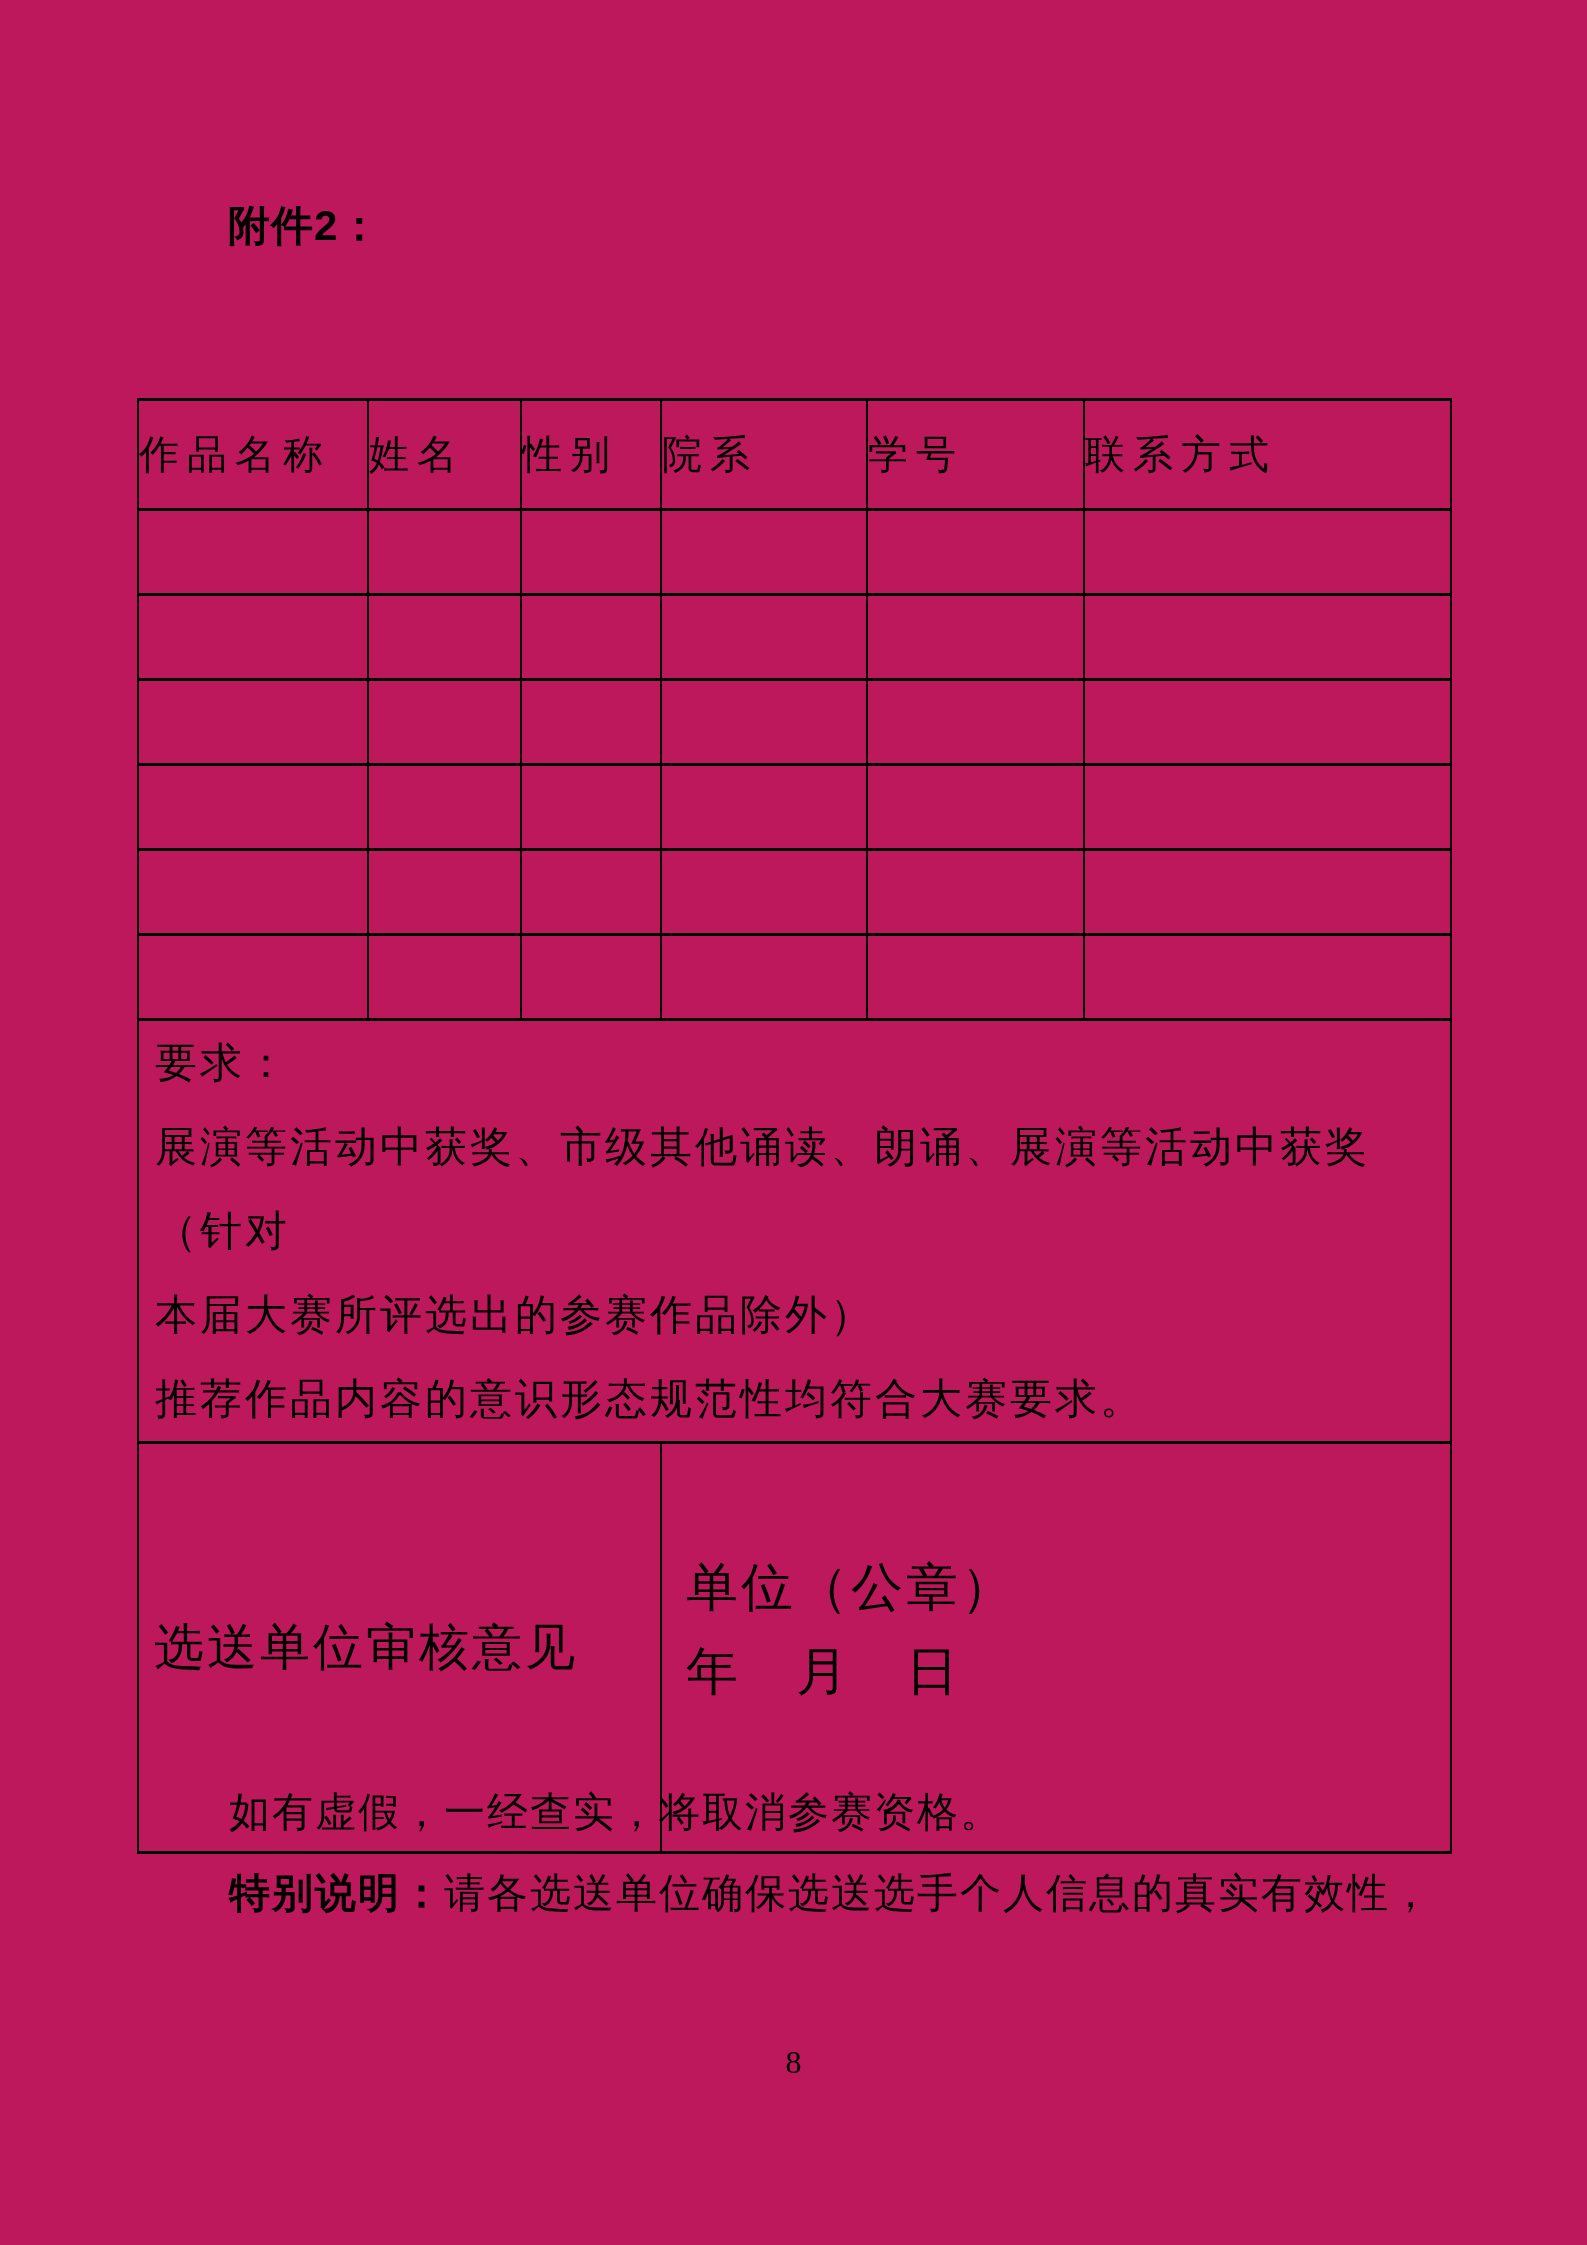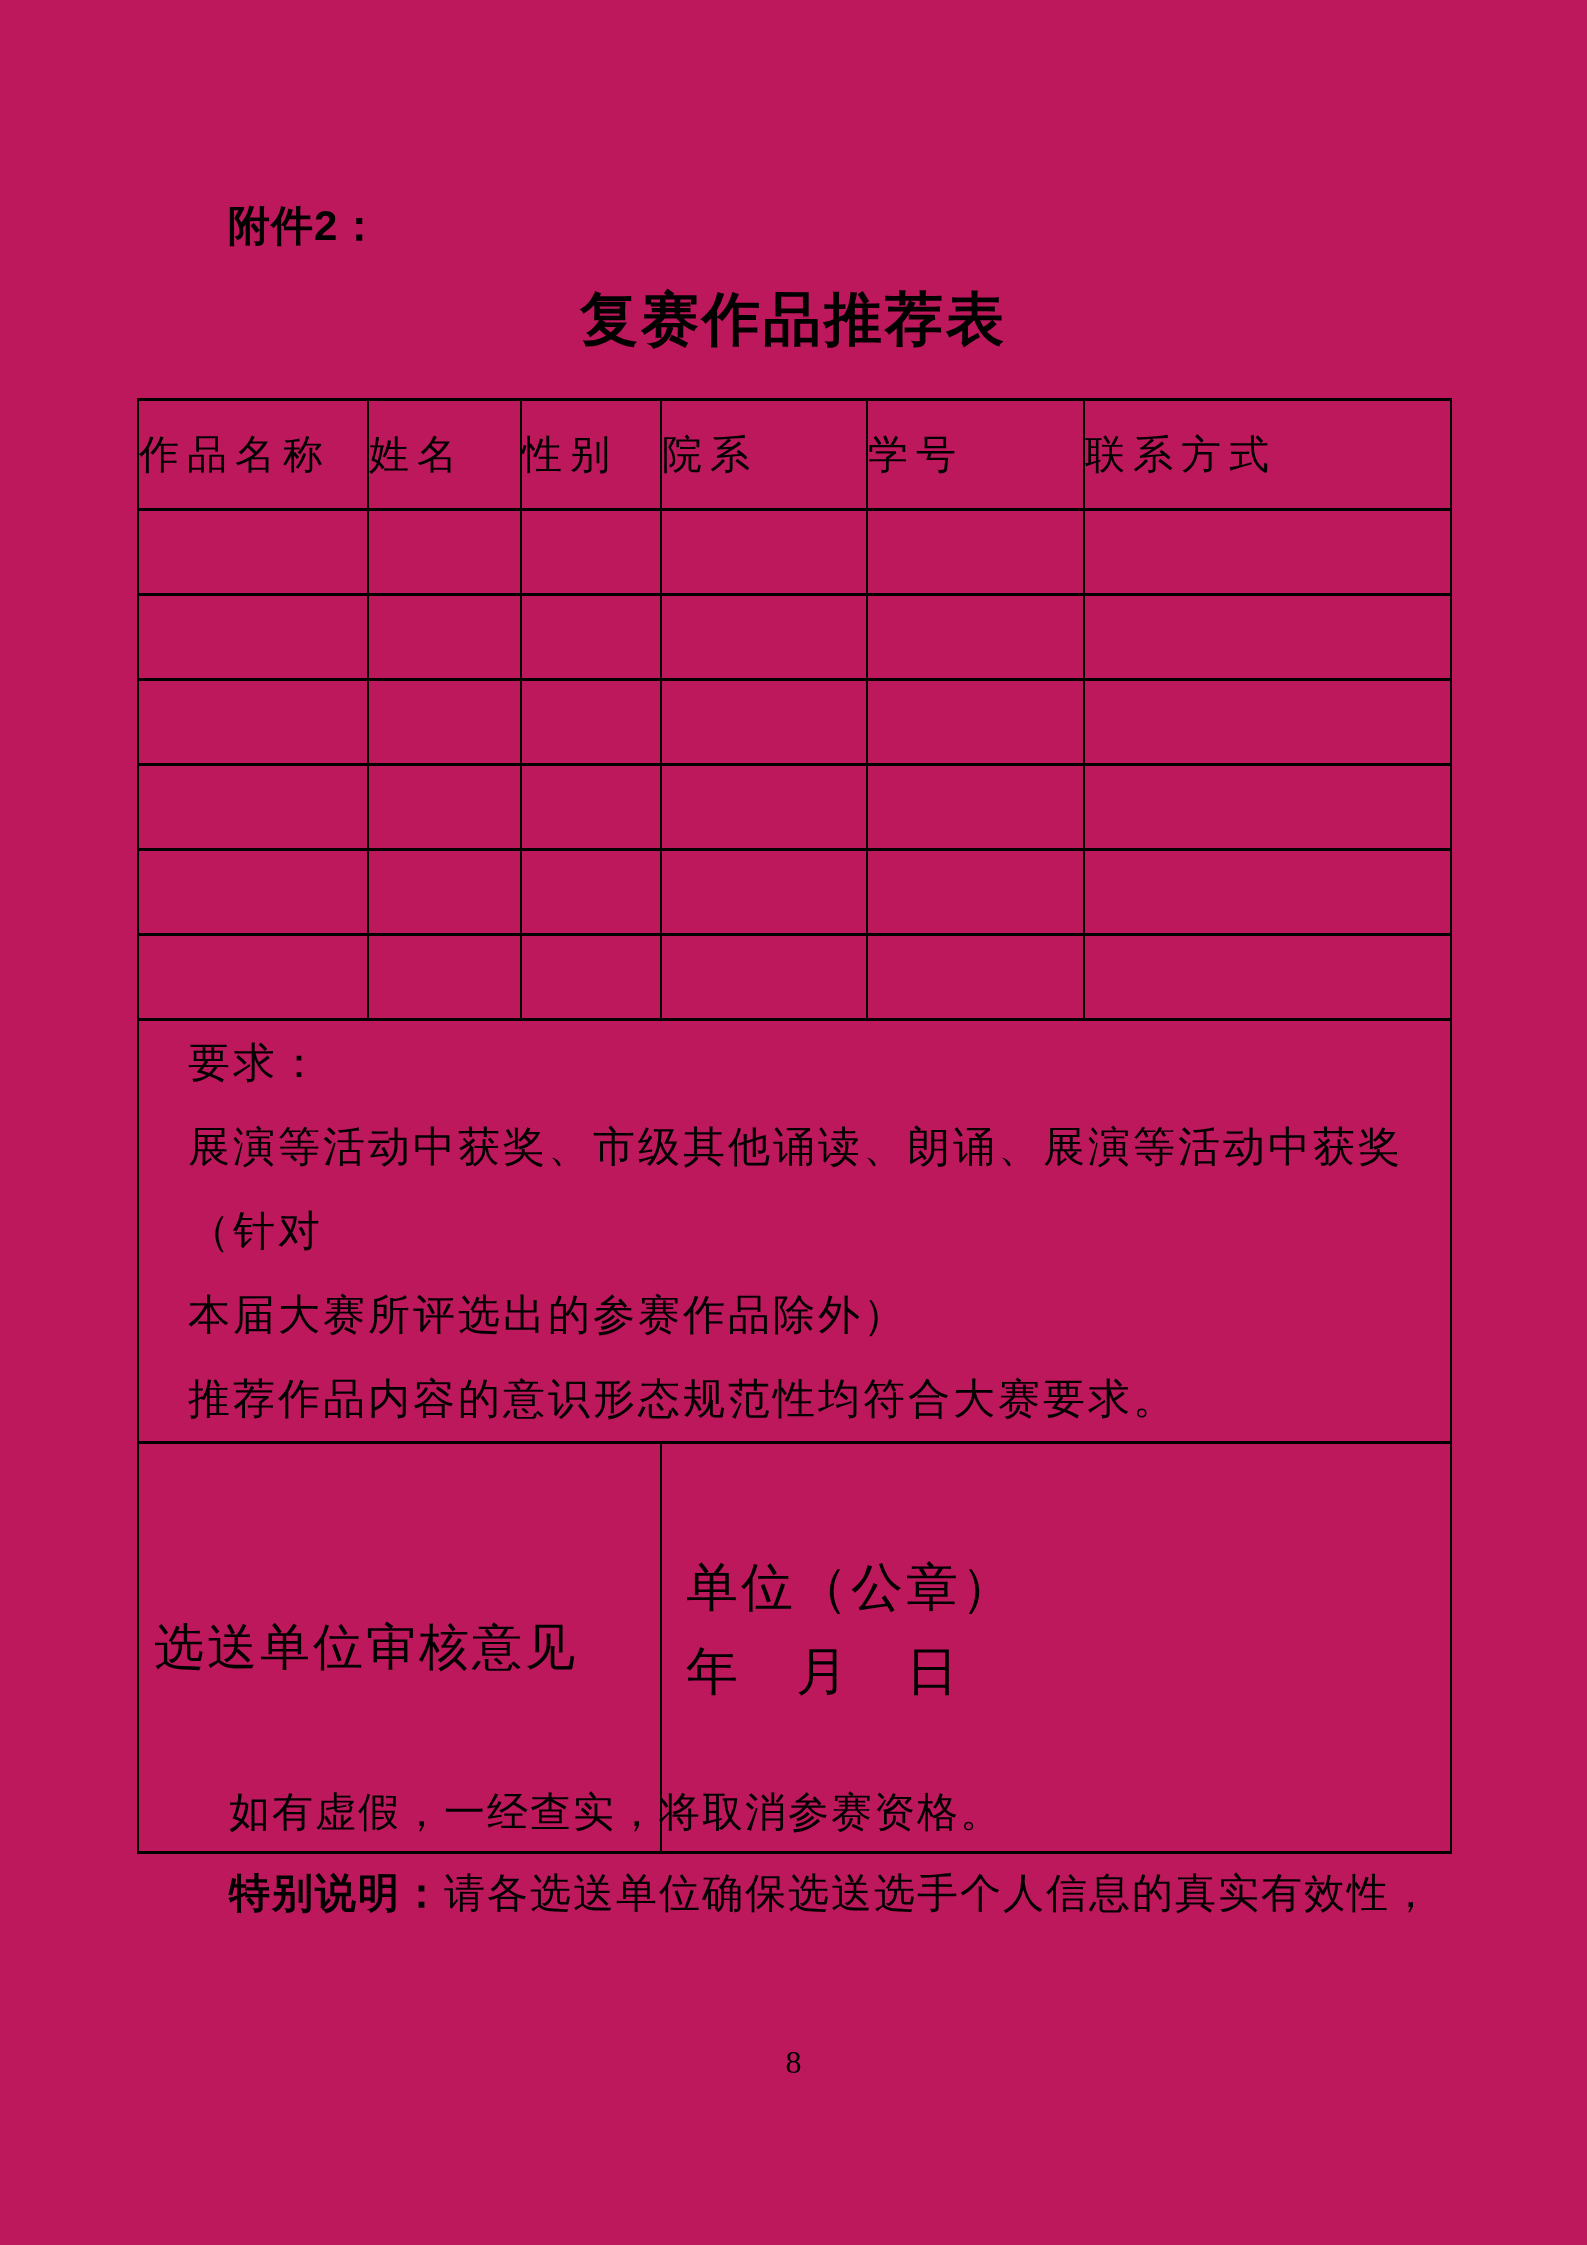--- a/index.html
+++ b/index.html
@@ -57,21 +57,20 @@
     letter-spacing: 8px;
     text-align: left;
   }
   tr.data-row { height: 85px; }
   tr.req-row td { height: 335px; vertical-align: top; }
   .req-block {
     padding: 0 20px 0 16px;
     font-size: 42px;
     line-height: 84px;
     letter-spacing: 3px;
-    margin-left: 33px;
   }
   tr.review-row td { height: 410px; }
   .review-left {
     padding-left: 15px;
     font-size: 50px;
     letter-spacing: 3px;
   }
   .review-right {
     vertical-align: bottom;
   }
@@ -101,21 +100,20 @@
     line-height: 40px;
   }
 </style>
 </head>
 <body>
 
 <div class="page">
 
   <div class="attachment-label">附件2：</div>
 
-  <div class="doc-title">复赛作品推荐表</div>
 
   <table class="form-table">
     <colgroup>
       <col style="width:230px">
       <col style="width:153px">
       <col style="width:140px">
       <col style="width:206px">
       <col style="width:217px">
       <col style="width:367px">
     </colgroup>

